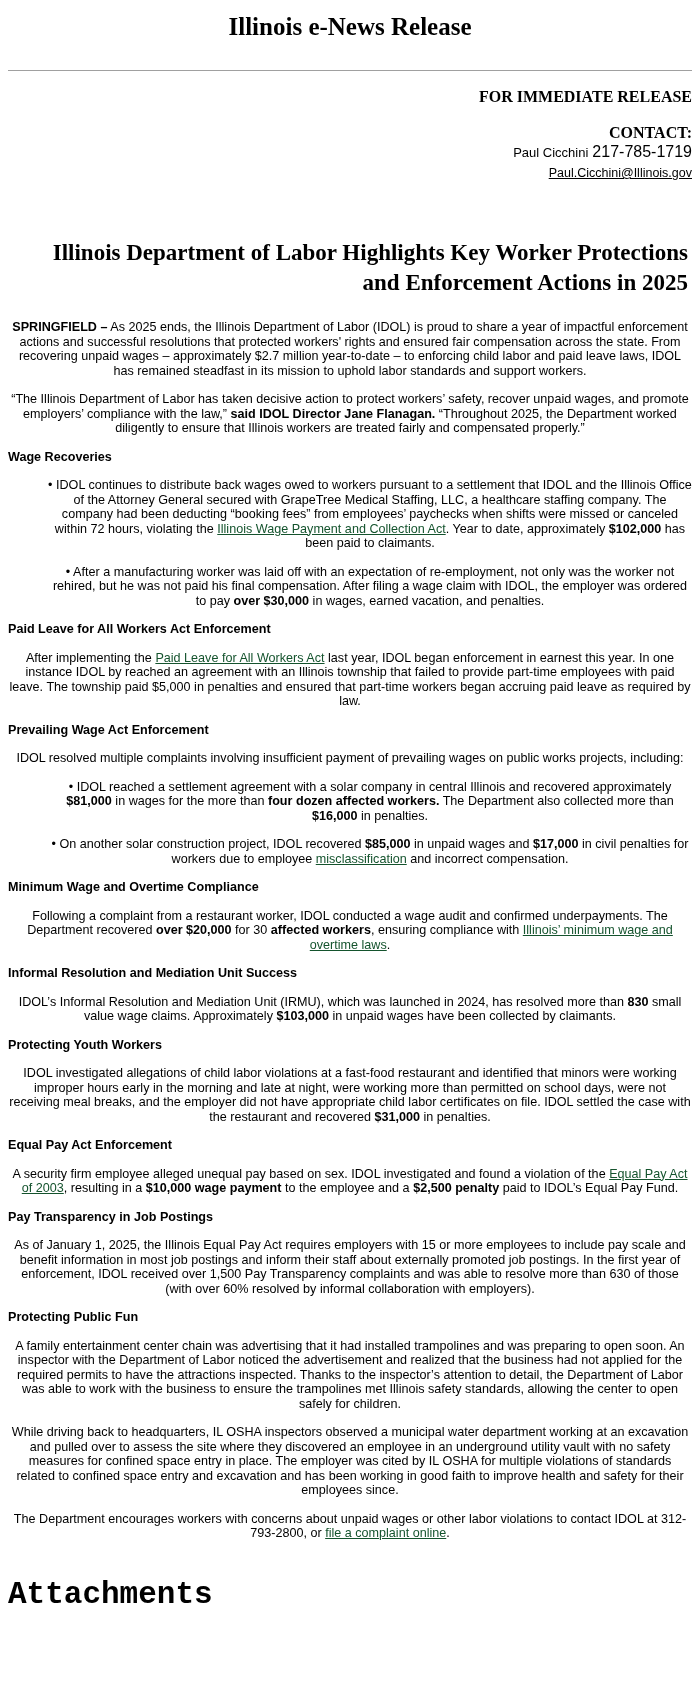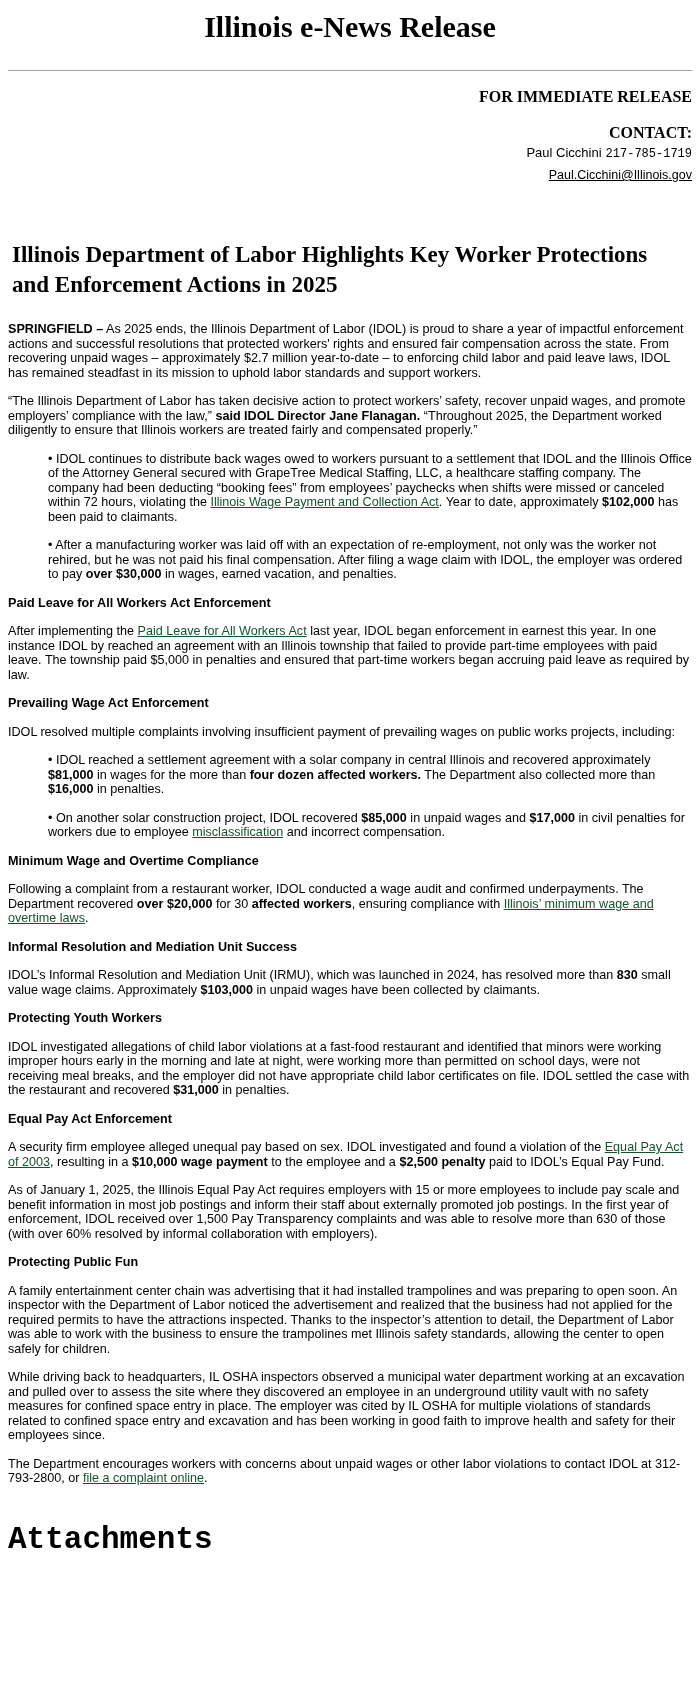--- a/index.html
+++ b/index.html
@@ -1,28 +1,28 @@
 <!DOCTYPE html>
 <html><head>
   <meta charset="utf-8">
   <style>
     html, body { margin: 0; padding: 0; background: #ffffff; }
     body { width: 700px; color: #000; font-family: "Liberation Serif", serif; }
     .wrap { padding: 0 8px; }
-    h1.masthead { font-family: "Liberation Serif", serif; font-size: 30px; font-weight: bold; text-align: center; margin: 0; padding-top: 8px; line-height: 38px; }
+    h1.masthead { font-family: "Liberation Serif", serif; font-size: 25px; font-weight: bold; text-align: center; margin: 0; padding-top: 8px; line-height: 38px; }
     hr.rule { border: 0; border-top: 1px solid #a0a0a0; margin: 24px 0 0 0; height: 0; }
     .meta { margin-top: 16px; font-size: 16px; line-height: 19px; text-align: right; }
     .meta .lbl { font-weight: bold; font-size: 16px; }
     .meta .gap { height: 17px; }
     .contact-name { font-family: "Liberation Sans", sans-serif; font-size: 13px; }
-    .contact-phone { font-family: Liberation Mono, monospace; font-size: 12px; }
+    .contact-phone { font-family: Liberation Sans, sans-serif; font-size: 16px; }
     .email { font-family: "Liberation Sans", sans-serif; font-size: 12.5px; color: #000; text-decoration: underline; margin-left: 32px; }
-    h2.headline { font-family: "Liberation Serif", serif; font-size: 23px; line-height: 30px; text-align: left; font-weight: bold; margin: 55px 4px 22px 4px; }
+    h2.headline { font-family: "Liberation Serif", serif; font-size: 23px; line-height: 30px; text-align: right; font-weight: bold; margin: 55px 4px 22px 4px; }
     .body { font-family: "Liberation Sans", sans-serif; font-size: 12.6px; line-height: 14.5px; }
-    .body p { margin: 0 0 14px 0; }
+    .body p { margin: 0 0 14px 0; text-align: center; }
     .body h3 { font-size: 12.6px; font-weight: bold; margin: 0 0 14px 0; line-height: 14.5px; }
     .body .indent { padding-left: 40px; }
     .body a { color: #14532d; text-decoration: underline; }
     h2.attach { font-family: Liberation Mono, monospace; font-size: 31px; font-weight: bold; margin: 40px 0 18px 0; line-height: 28px; }
     b { font-weight: bold; }
   </style>
 </head>
 <body>
 
 <div class="wrap">
@@ -43,20 +43,21 @@
 
   <h2 class="headline">Illinois Department of Labor Highlights Key Worker Protections and Enforcement Actions in 2025</h2>
 
   <div class="body">
 
     <p><b>SPRINGFIELD –</b><span> As 2025 ends, the Illinois Department of Labor (IDOL) is proud to share a year of impactful enforcement actions and successful resolutions that protected workers' rights and ensured fair compensation across the state. From recovering unpaid wages – approximately $2.7 million year-to-date – to enforcing child labor and paid leave laws, IDOL has remained steadfast in its mission to uphold labor standards and support workers.</span></p>
 
     <p><span>“The Illinois Department of Labor has taken decisive action to protect workers’ safety, recover unpaid wages, and promote employers’ compliance with the law,” </span><b>said IDOL Director Jane Flanagan.</b><span> “Throughout 2025, the Department worked diligently to ensure that Illinois workers are treated fairly and compensated properly.”</span></p>
 
 
+    <h3>Wage Recoveries</h3>
     <p class="indent"><span>• IDOL continues to distribute back wages owed to workers pursuant to a settlement that IDOL and the Illinois Office of the Attorney General secured with GrapeTree Medical Staffing, LLC, a healthcare staffing company. The company had been deducting “booking fees” from employees’ paychecks when shifts were missed or canceled within 72 hours, violating the </span><a href="#">Illinois Wage Payment and Collection Act</a><span>. Year to date, approximately </span><b>$102,000</b><span> has been paid to claimants.</span></p>
     <p class="indent"><span>• After a manufacturing worker was laid off with an expectation of re-employment, not only was the worker not rehired, but he was not paid his final compensation. After filing a wage claim with IDOL, the employer was ordered to pay </span><b>over $30,000</b><span> in wages, earned vacation, and penalties.</span></p>
 
     <h3>Paid Leave for All Workers Act Enforcement</h3>
     <p><span>After implementing the </span><a href="#">Paid Leave for All Workers Act</a><span> last year, IDOL began enforcement in earnest this year. In one instance IDOL by reached an agreement with an Illinois township that failed to provide part-time employees with paid leave. The township paid $5,000 in penalties and ensured that part-time workers began accruing paid leave as required by law.</span></p>
 
     <h3>Prevailing Wage Act Enforcement</h3>
     <p>IDOL resolved multiple complaints involving insufficient payment of prevailing wages on public works projects, including:</p>
     <p class="indent"><span>• IDOL reached a settlement agreement with a solar company in central Illinois and recovered approximately </span><b>$81,000</b><span> in wages for the more than </span><b>four dozen affected workers.</b><span> The Department also collected more than </span><b>$16,000</b><span> in penalties.</span></p>
     <p class="indent"><span>• On another solar construction project, IDOL recovered </span><b>$85,000</b><span> in unpaid wages and </span><b>$17,000</b><span> in civil penalties for workers due to employee </span><a href="#">misclassification</a><span> and incorrect compensation.</span></p>
@@ -66,20 +67,21 @@
 
     <h3>Informal Resolution and Mediation Unit Success</h3>
     <p><span>IDOL’s Informal Resolution and Mediation Unit (IRMU), which was launched in 2024, has resolved more than </span><b>830</b><span> small value wage claims. Approximately </span><b>$103,000</b><span> in unpaid wages have been collected by claimants.</span></p>
 
     <h3>Protecting Youth Workers</h3>
     <p><span>IDOL investigated allegations of child labor violations at a fast-food restaurant and identified that minors were working improper hours early in the morning and late at night, were working more than permitted on school days, were not receiving meal breaks, and the employer did not have appropriate child labor certificates on file. IDOL settled the case with the restaurant and recovered </span><b>$31,000</b><span> in penalties.</span></p>
 
     <h3>Equal Pay Act Enforcement</h3>
     <p><span>A security firm employee alleged unequal pay based on sex. IDOL investigated and found a violation of the </span><a href="#">Equal Pay Act of 2003</a><span>, resulting in a </span><b>$10,000 wage payment</b><span> to the employee and a </span><b>$2,500 penalty</b><span> paid to IDOL’s Equal Pay Fund.</span></p>
 
+    <h3>Pay Transparency in Job Postings</h3>
     <p>As of January 1, 2025, the Illinois Equal Pay Act requires employers with 15 or more employees to include pay scale and benefit information in most job postings and inform their staff about externally promoted job postings. In the first year of enforcement, IDOL received over 1,500 Pay Transparency complaints and was able to resolve more than 630 of those (with over 60% resolved by informal collaboration with employers).</p>
 
     <h3>Protecting Public Fun</h3>
     <p>A family entertainment center chain was advertising that it had installed trampolines and was preparing to open soon. An inspector with the Department of Labor noticed the advertisement and realized that the business had not applied for the required permits to have the attractions inspected. Thanks to the inspector’s attention to detail, the Department of Labor was able to work with the business to ensure the trampolines met Illinois safety standards, allowing the center to open safely for children.</p>
 
     <p>While driving back to headquarters, IL OSHA inspectors observed a municipal water department working at an excavation and pulled over to assess the site where they discovered an employee in an underground utility vault with no safety measures for confined space entry in place. The employer was cited by IL OSHA for multiple violations of standards related to confined space entry and excavation and has been working in good faith to improve health and safety for their employees since.</p>
 
     <p><span>The Department encourages workers with concerns about unpaid wages or other labor violations to contact IDOL at 312-793-2800, or </span><a href="#">file a complaint online</a><span>.</span></p>
   </div>
 

